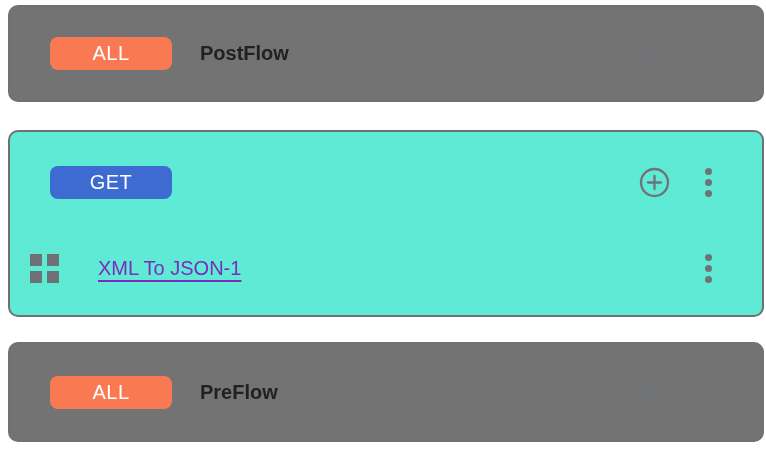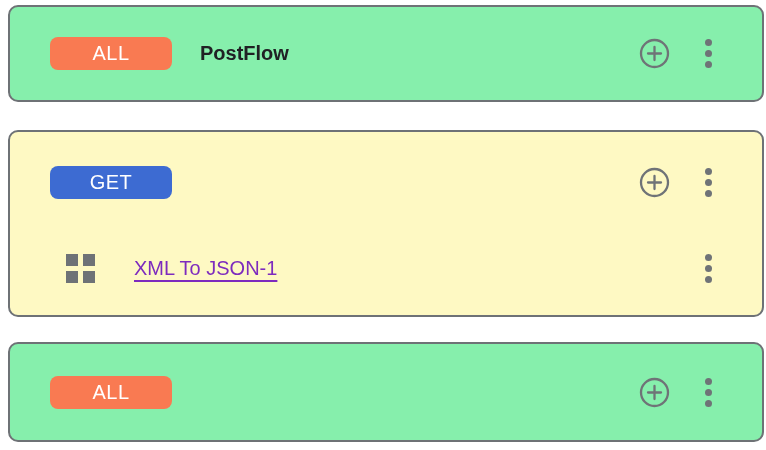--- a/index.html
+++ b/index.html
@@ -8,26 +8,26 @@
     background: #ffffff;
     font-family: "Liberation Sans", "DejaVu Sans", sans-serif;
     overflow: hidden;
   }
   .card {
     box-sizing: border-box;
     width: 756px;
     margin-left: 8px;
     border: 2px solid #6E7276;
     border-radius: 10px;
-    background: #86efac;
+    background: #737373;
     display: flex;
     flex-direction: column;
   }
   .card-postflow { margin-top: 5px;  height: 97px; }
-  .card-selected { margin-top: 28px; height: 187px; background: #fef9c3; }
+  .card-selected { margin-top: 28px; height: 187px; background: #5eead4; }
   .card-preflow  { margin-top: 25px; height: 100px; }
 
   .header {
     display: flex;
     align-items: center;
     padding-left: 40px;
     padding-right: 50px;
     flex: 1;
   }
   .card-selected .header { flex: 0 0 101px; }
@@ -68,21 +68,21 @@
   .kebab-icon { display: flex; flex-direction: column; gap: 4px; }
   .kebab-icon .dot {
     width: 7px; height: 7px; border-radius: 50%;
     background: #6F7377;
   }
 
   .policy-row {
     display: flex;
     align-items: center;
     height: 70px;
-    padding-left: 56px;
+    padding-left: 20px;
     padding-right: 50px;
   }
   .grid-icon {
     display: grid;
     grid-template-columns: 12px 12px;
     grid-template-rows: 12px 12px;
     gap: 5px;
     flex: 0 0 auto;
   }
   .grid-icon span { background: #6E7276; }
@@ -155,20 +155,21 @@
           <span class="dot"></span>
           <span class="dot"></span>
       </span>
     </button>
   </div>
 </div>
 
 <div class="card card-preflow">
   <div class="header">
     <span class="badge badge-all">ALL</span>
+    <span class="title">PreFlow</span>
     <div class="actions">
       <button class="icon-btn">
         <svg width="31" height="31" viewBox="0 0 31 31">
           <circle cx="15.5" cy="15.5" r="13.5" fill="none" stroke="#6F7377" stroke-width="2.3"></circle>
           <path d="M15.5 9v13M9 15.5h13" stroke="#6F7377" stroke-width="2.3" stroke-linecap="round"></path>
         </svg>
       </button>
       <button class="icon-btn">
         <span class="kebab-icon">
           <span class="dot"></span>

